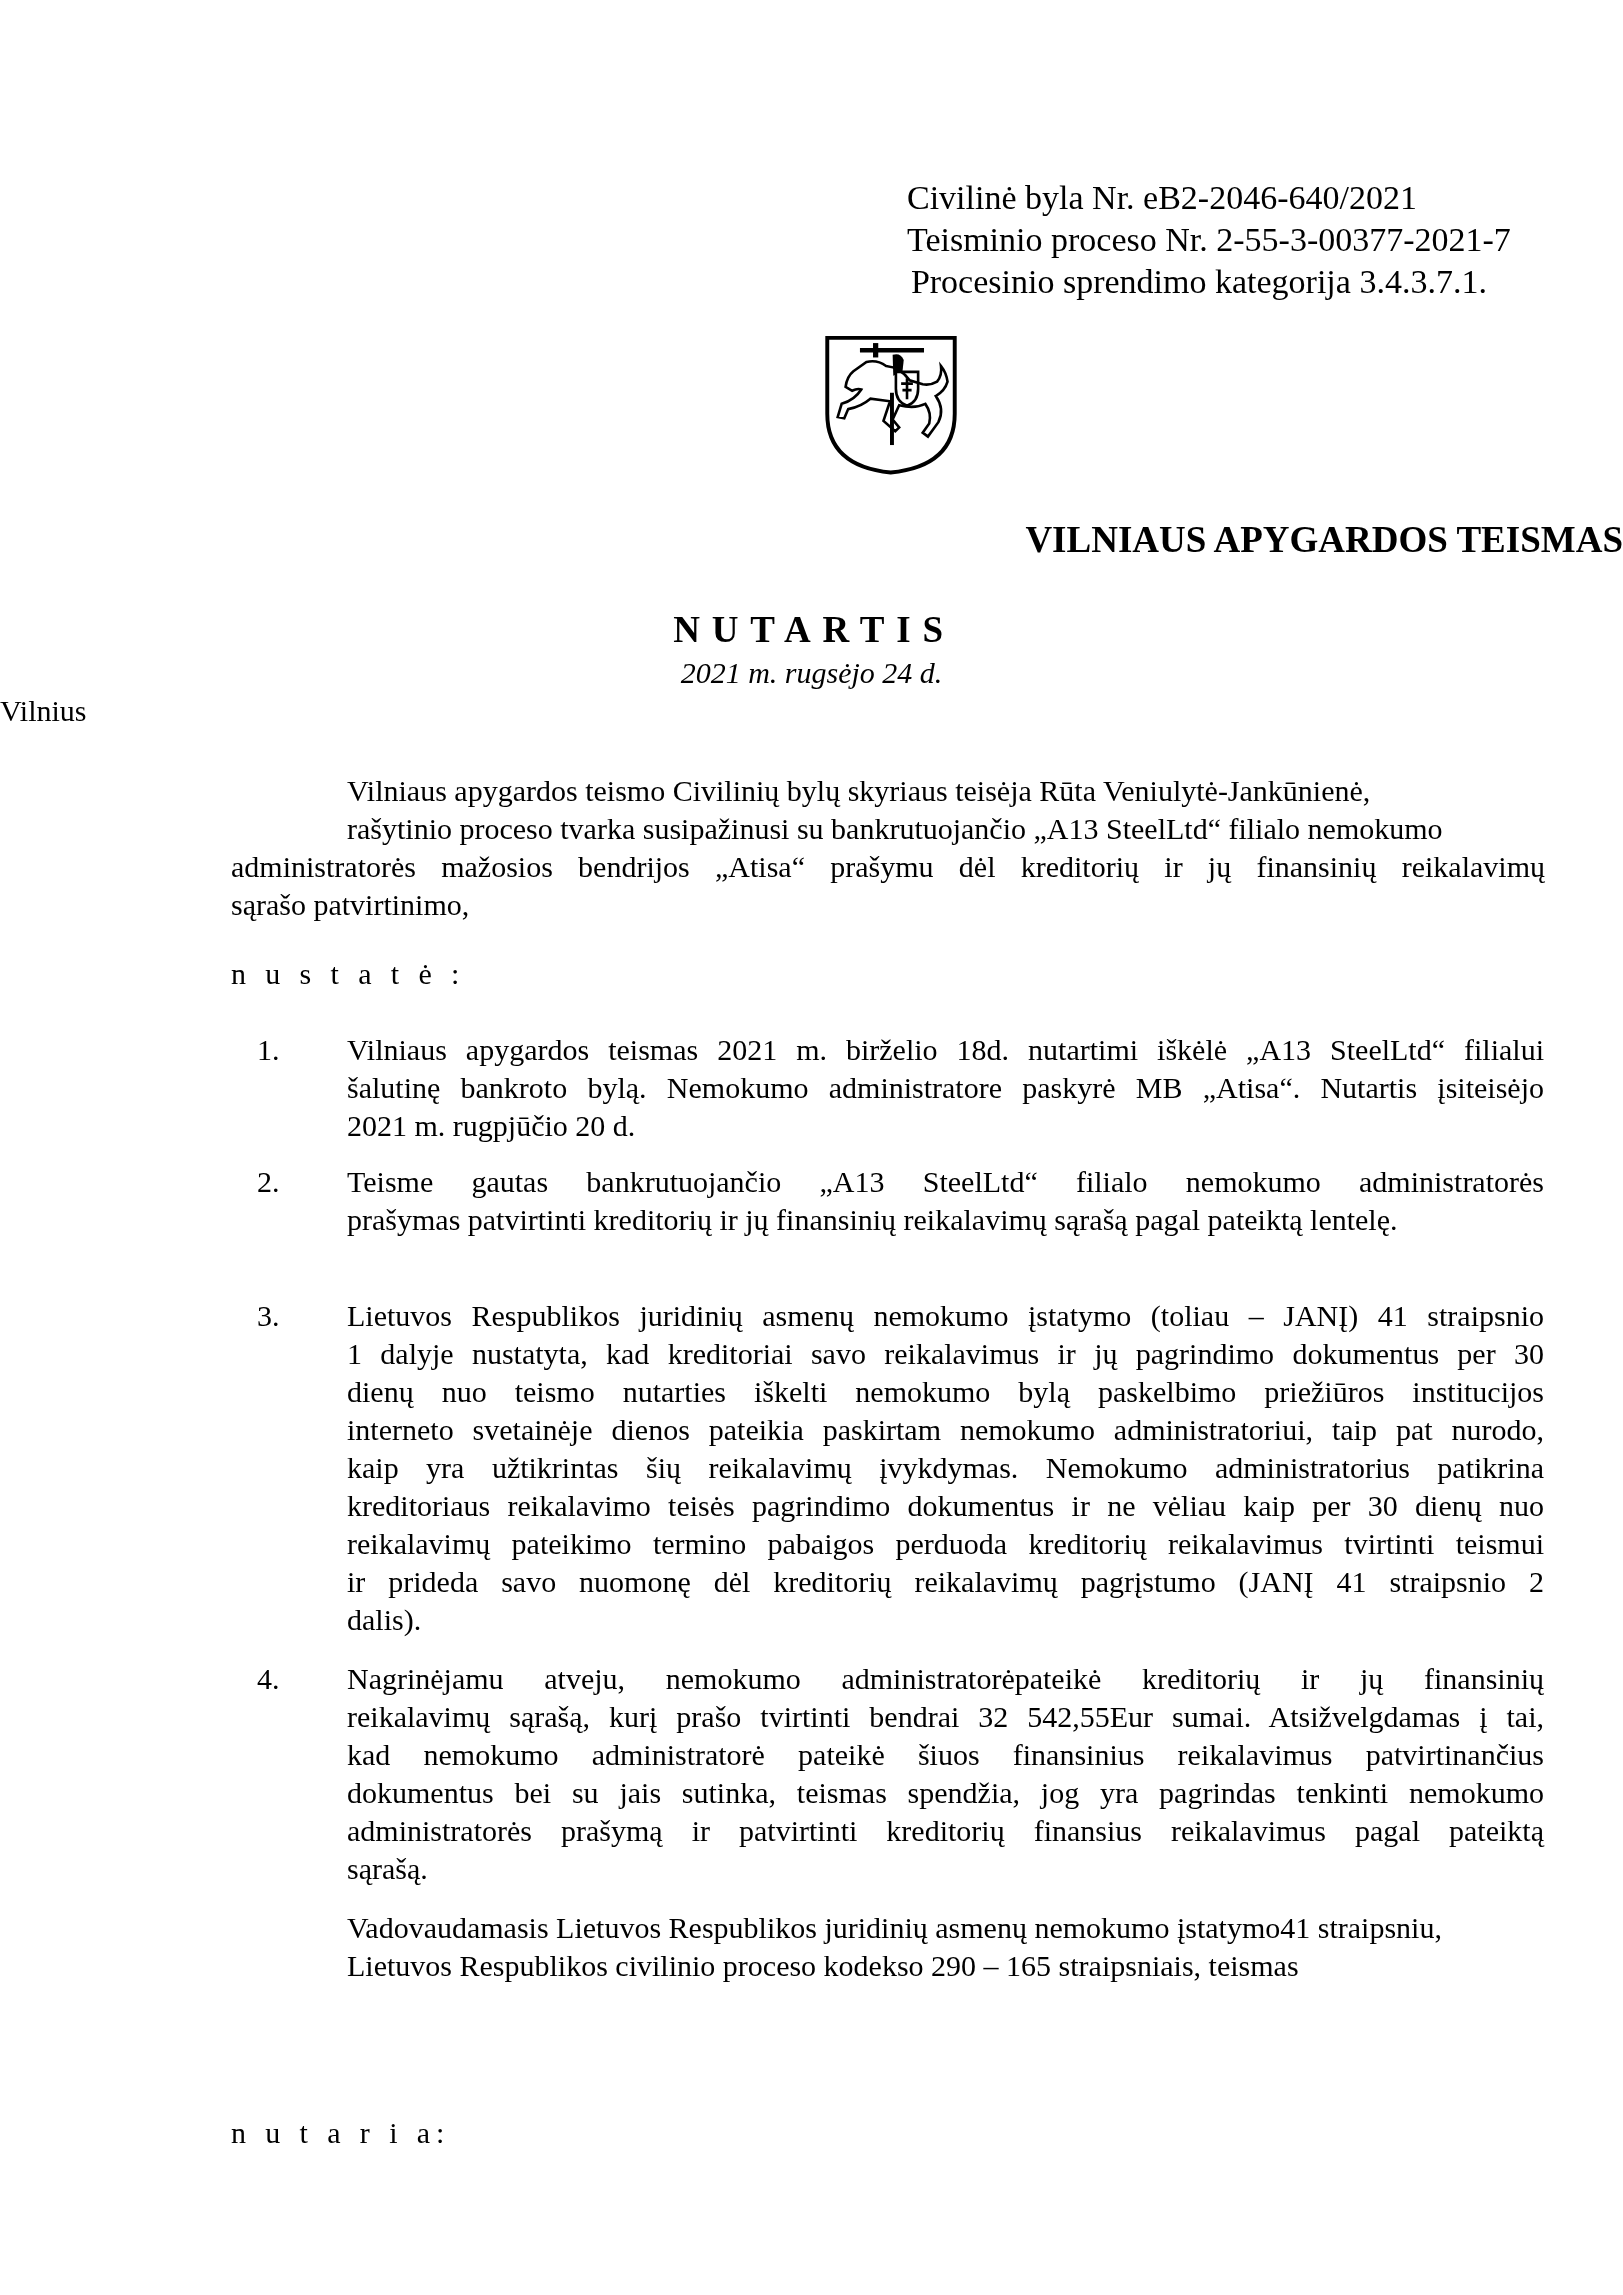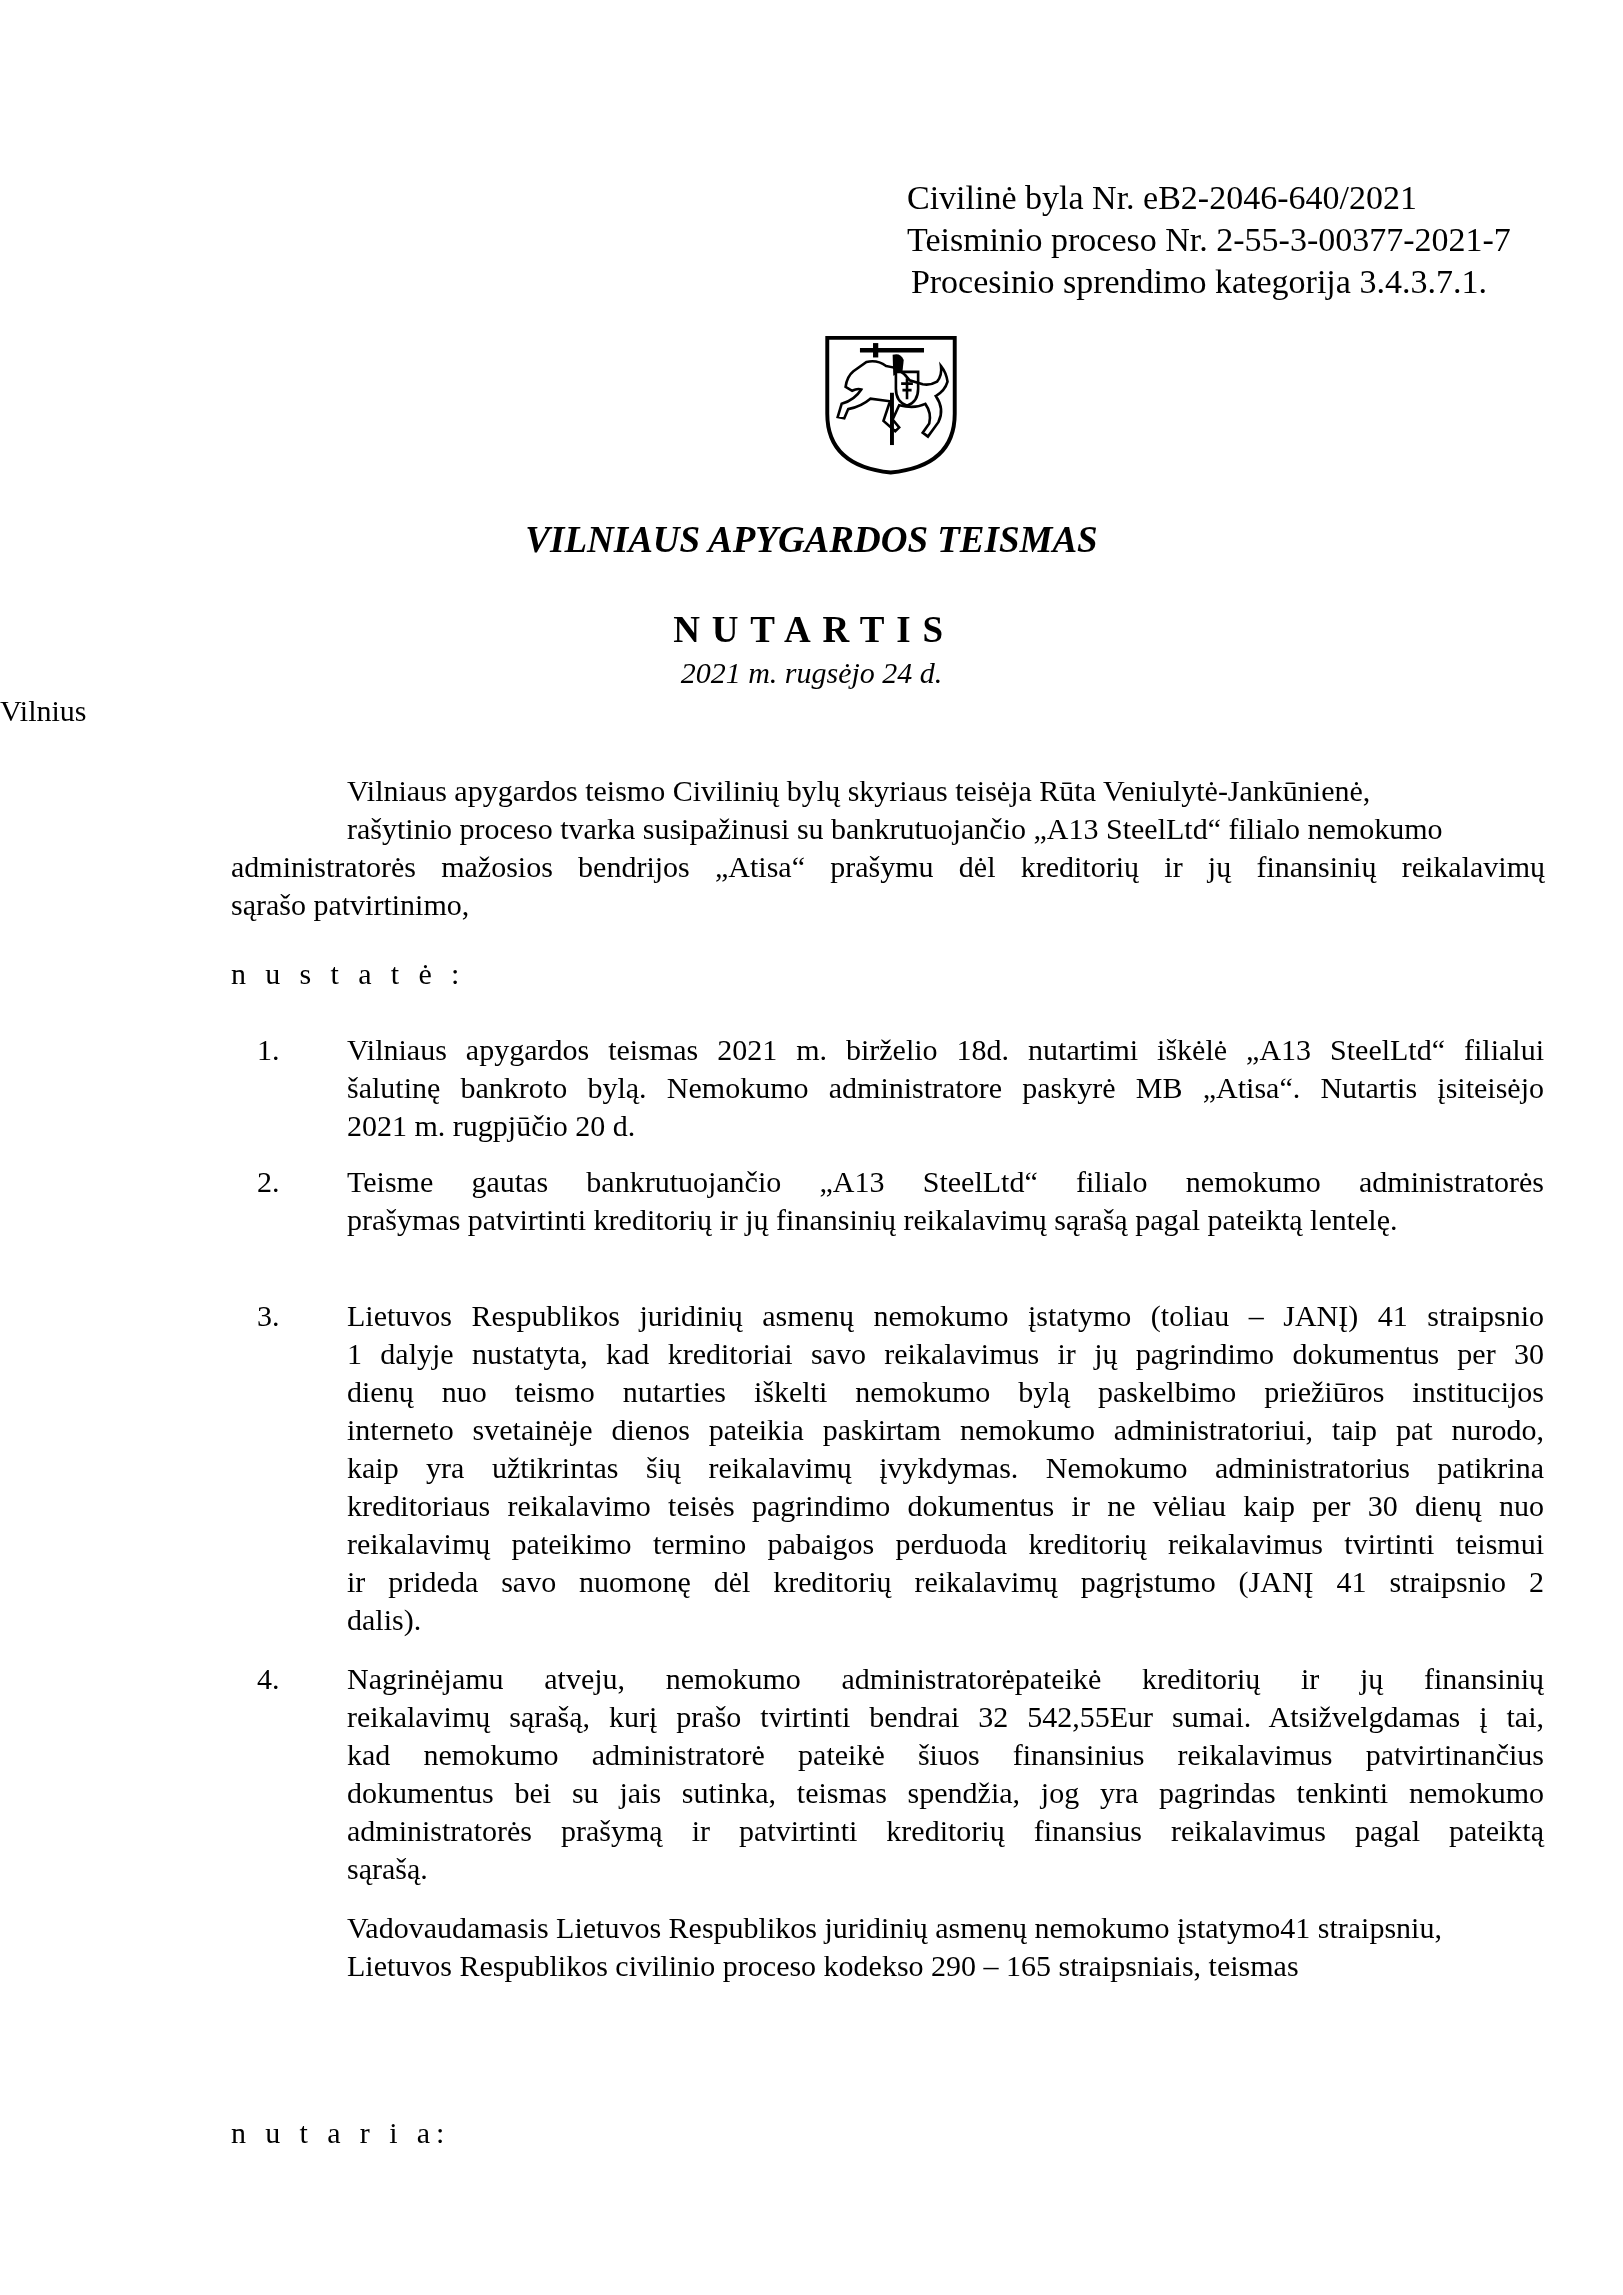--- a/index.html
+++ b/index.html
@@ -32,25 +32,24 @@
       left: 824px;
       top: 335px;
       width: 134px;
       height: 141px;
     }
 
     .court-name {
       position: absolute;
       left: 0; width: 1623px;
       top: 517px;
-      text-align: center;
+      text-align: right;
       font-weight: bold;
       font-size: 37px;
       line-height: 46px;
-      font-style: italic;
     }
     .doc-type {
       position: absolute;
       left: 0; width: 1623px;
       top: 607px;
       text-align: center;
       font-weight: bold;
       font-size: 37px;
       letter-spacing: 11.8px;
       line-height: 46px;

